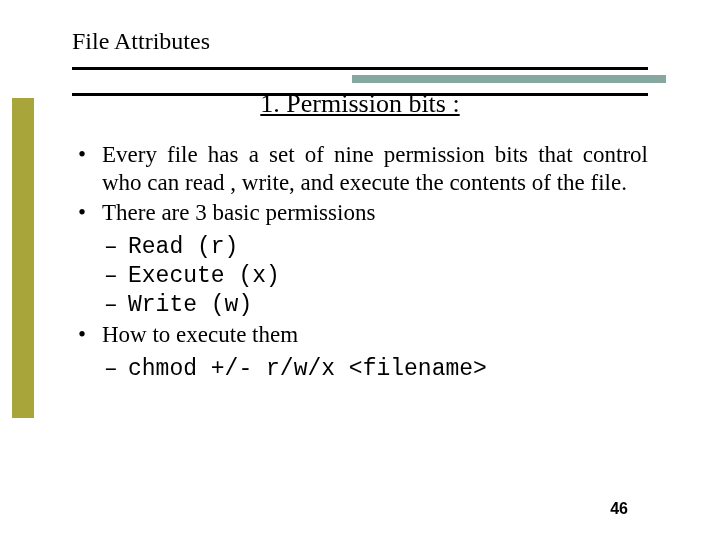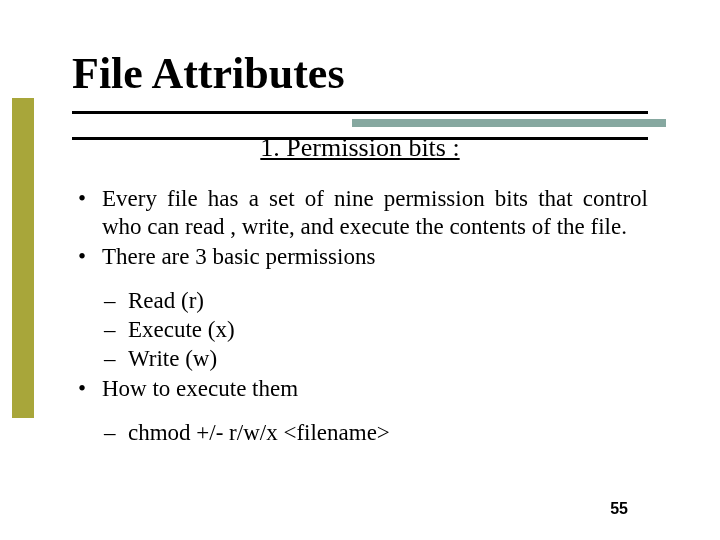--- a/index.html
+++ b/index.html
@@ -12,24 +12,23 @@
     position: relative;
     overflow: hidden;
   }
   .slide {
     position: relative;
     width: 100%;
     height: 100%;
     padding: 28px 72px 0 72px;
   }
   .title {
-    font-size: 44px;
-    font-weight: bold;
+    font-size: 24px;
+    font-weight: normal;
     margin-bottom: 6px;
-    margin-top: 20px;
   }
   .rule-stack {
     position: relative;
     height: 34px;
     margin-bottom: 10px;
   }
   .rule-dark {
     position: absolute;
     left: 0;
     top: 6px;
@@ -81,21 +80,21 @@
     margin-bottom: 2px;
     text-align: justify;
   }
   ul.top > li::before {
     content: "•";
     position: absolute;
     left: 6px;
     top: 0;
     font-size: 23px;
   }
-  ul.sub { list-style: none; margin-top: 16px; }
+  ul.sub { list-style: none; margin-top: 6px; font-family: Liberation Mono, monospace; }
   ul.sub > li {
     position: relative;
     padding-left: 26px;
     font-size: 23px;
     line-height: 1.25;
     text-align: left;
   }
   ul.sub > li::before {
     content: "–";
     position: absolute;
@@ -151,14 +150,14 @@
         <span>How to execute them</span>
         <ul class="sub">
           <li>
             <span>chmod +/- r/w/x &lt;filename&gt;</span>
           </li>
         </ul>
       </li>
     </ul>
   </div>
 
-  <div class="page-num">55</div>
+  <div class="page-num">46</div>
 </div>
 
 </body></html>

